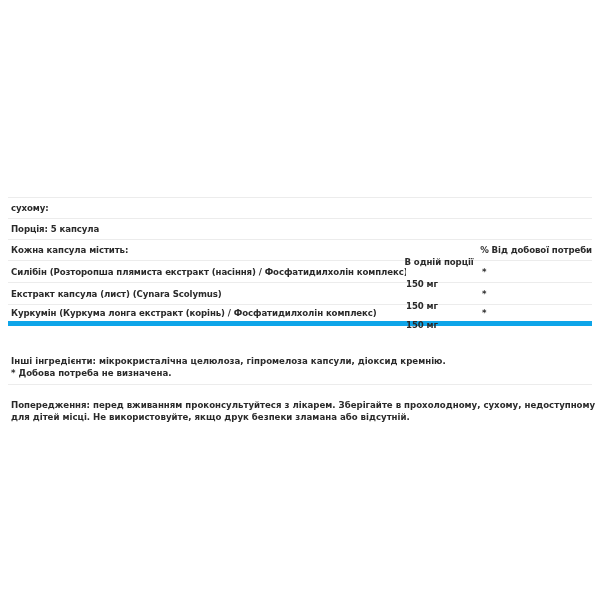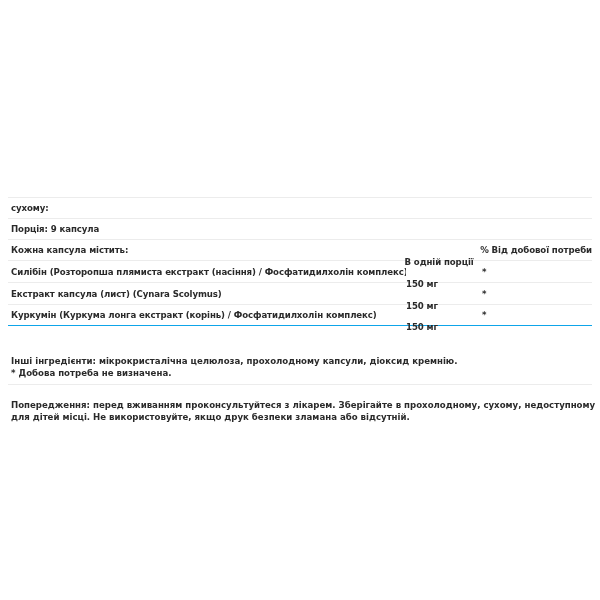--- a/index.html
+++ b/index.html
@@ -9,36 +9,36 @@
     color: #2a2a2a;
   }
   .panel { position: absolute; left: 8px; top: 197px; width: 584px; }
   .row {
     border-top: 1px solid #ececec;
     height: 21px; display: flex; align-items: center;
     font-size: 8.6px; font-weight: bold; letter-spacing: -0.1px;
     padding-left: 3px; box-sizing: border-box;
   }
   .row.tall { height: 22px; }
-  .row.last { border-bottom: 1px solid #0ea5e9; }
+  .row.last { border-bottom: 5px solid #0ea5e9; }
   .c1 { width: 395px; white-space: nowrap; overflow: hidden; }
   .c2 { width: 76px; white-space: nowrap; margin-top: 24px; }
   .c3 { white-space: nowrap; }
   .foot { font-size: 8.6px; font-weight: bold; padding-left: 3px; height: 22px; display: flex; align-items: center; margin-top: 36px; }
   .para { position: absolute; left: 11px; width: 585px; font-size: 8.6px; font-weight: bold; line-height: 11.5px; }
 </style>
 </head>
 <body>
 
 <div class="panel">
   <div class="row">
     <span>сухому:</span>
   </div>
   <div class="row">
-    <span>Порція: 9 капсула</span>
+    <span>Порція: 5 капсула</span>
   </div>
   <div class="row">
     <span class="c1">Кожна капсула містить:</span>
     <span class="c2">В одній порції</span>
     <span class="c3">% Від добової потреби</span>
   </div>
   <div class="row tall">
     <span class="c1">Силібін (Розторопша плямиста екстракт (насіння) / Фосфатидилхолін комплекс)</span>
     <span class="c2">150 мг</span>
     <span class="c3">*</span>
@@ -52,14 +52,14 @@
     <span class="c1">Куркумін (Куркума лонга екстракт (корінь) / Фосфатидилхолін комплекс)</span>
     <span class="c2">150 мг</span>
     <span class="c3">*</span>
   </div>
   <div class="foot">
     <span>* Добова потреба не визначена.</span>
   </div>
   <div style="border-top:1px solid #ececec;"></div>
 </div>
 
-<div class="para" style="top:356px;">Інші інгредієнти: мікрокристалічна целюлоза, прохолодному капсули, діоксид кремнію.</div>
+<div class="para" style="top:356px;">Інші інгредієнти: мікрокристалічна целюлоза, гіпромелоза капсули, діоксид кремнію.</div>
 <div class="para" style="top:400px;">Попередження: перед вживанням проконсультуйтеся з лікарем. Зберігайте в прохолодному, сухому, недоступному для дітей місці. Не використовуйте, якщо друк безпеки зламана або відсутній.</div>
 
 </body></html>

